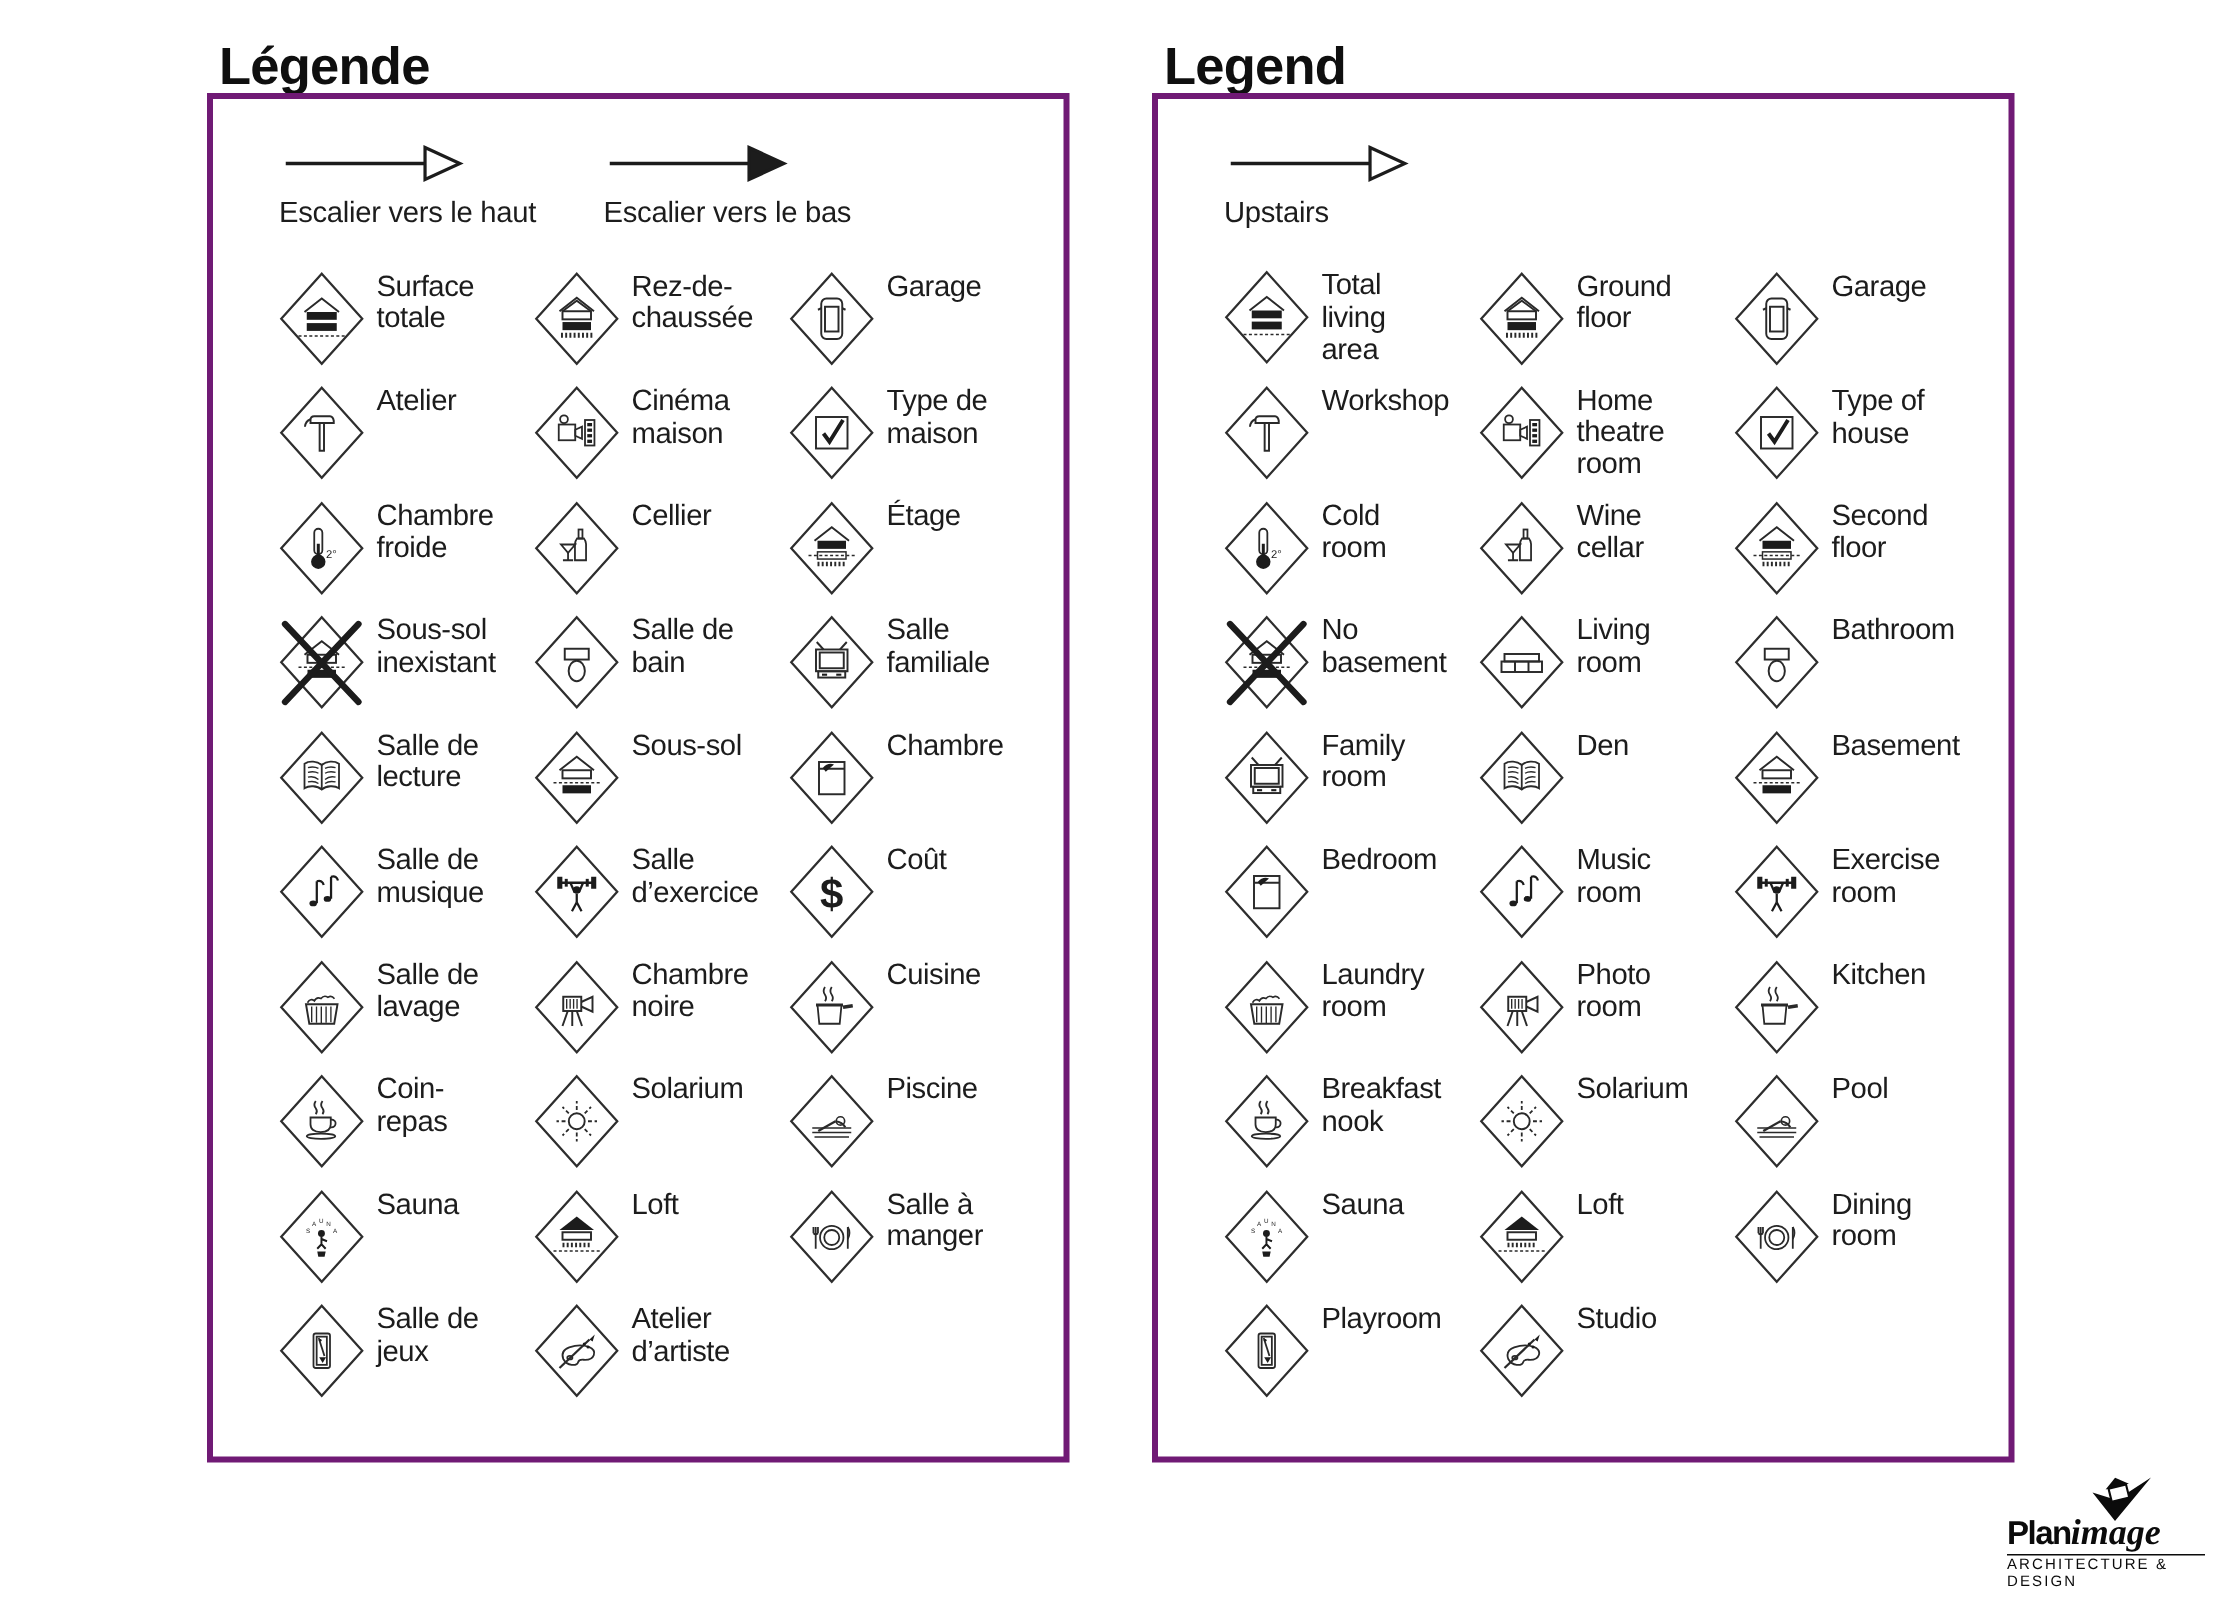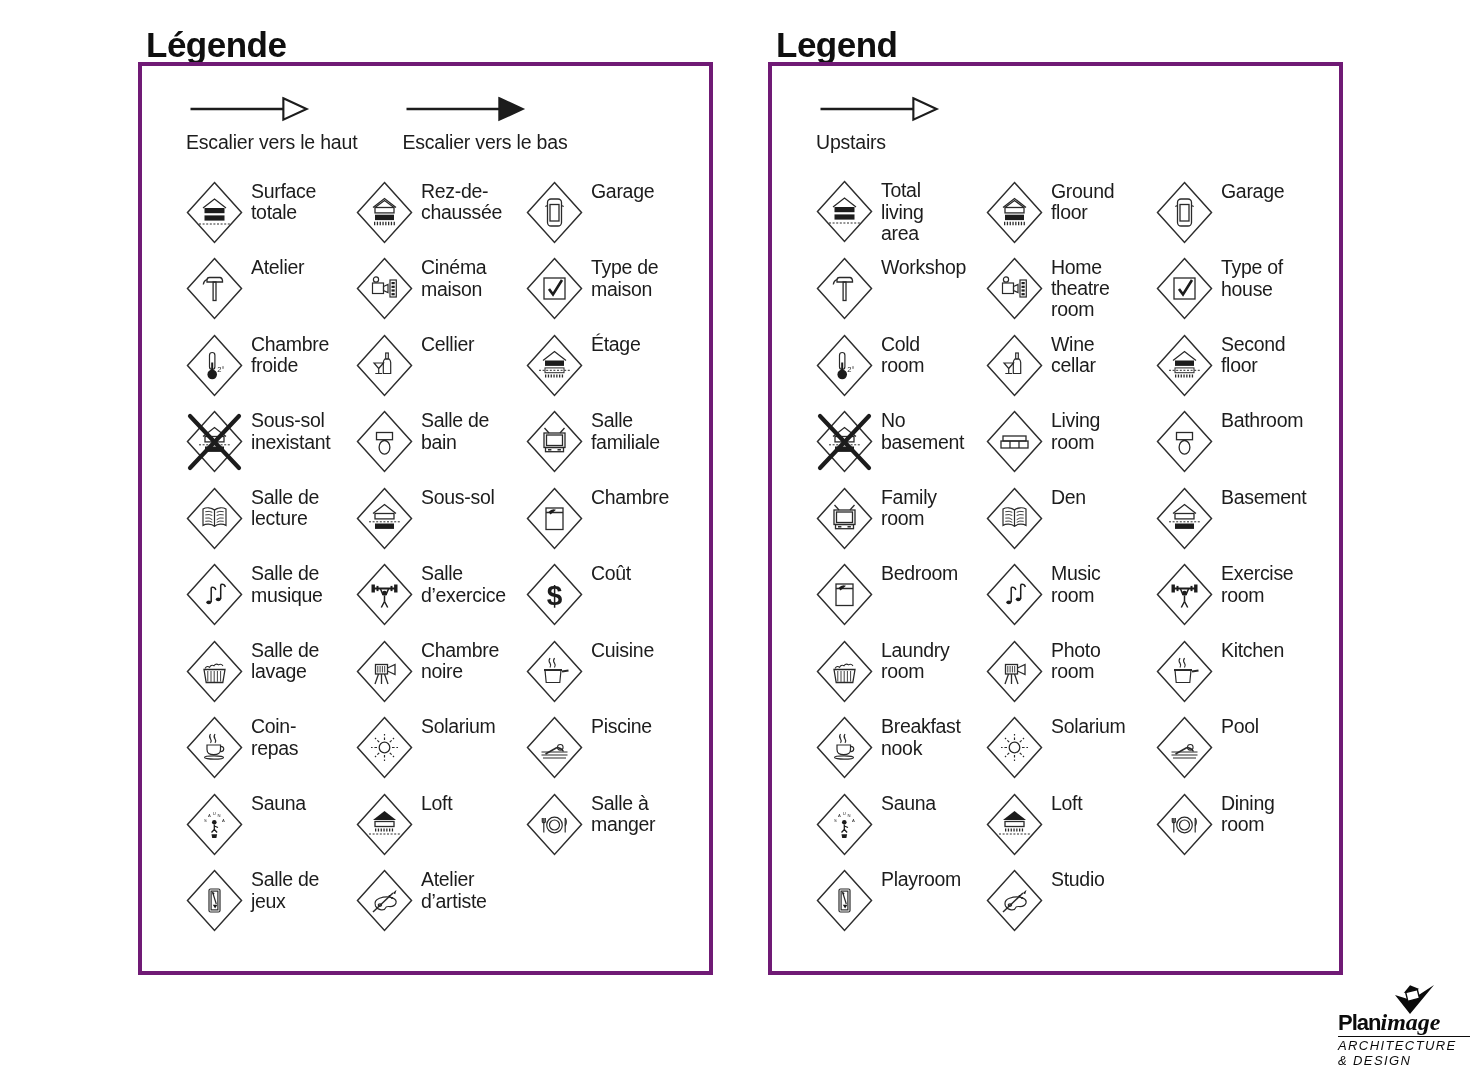--- a/index.html
+++ b/index.html
@@ -24,22 +24,22 @@
   .item{display:flex;align-items:flex-start;gap:8px;}
   .item svg.diamond{width:57px;height:63px;flex:none;}
   .item .label{font-size:19.5px;line-height:1.1;letter-spacing:-0.3px;white-space:pre-line;}
 
   .logo{position:absolute;left:1338px;top:984px;width:132px;}
   .logo-house{width:46px;height:32px;display:block;margin:0 auto -6px 52px;}
   .logo-text{line-height:1;white-space:nowrap;}
   .logo-plan{font-weight:900;font-size:22px;letter-spacing:-1px;color:#0b0b0b;}
   .logo-image{font-family:"Liberation Serif",serif;font-style:italic;font-weight:bold;
               font-size:24px;color:#0b0b0b;}
-  .logo-sub{font-size:13px;letter-spacing:1.4px;margin-top:2px;color:#0b0b0b;
-            border-top:1px solid #0b0b0b;display:inline-block;padding-top:1px;font-style:italic;}
+  .logo-sub{font-size:10px;letter-spacing:1.4px;margin-top:2px;color:#0b0b0b;
+            border-top:1px solid #0b0b0b;display:inline-block;padding-top:1px;}
   .hidden-defs{position:absolute;width:0;height:0;overflow:hidden;}
 </style>
 </head>
 <body>
 
 <svg class="hidden-defs" aria-hidden="true">
 <defs>
   <symbol id="total-area-icon" viewBox="0 0 32 32">
     <path d="M4.5 11.5 L16 2.5 L27.5 11.5" stroke="#2a2a2a" stroke-width="1.3" fill="none"></path>
     <rect x="6" y="11.5" width="20" height="5.2" fill="#1c1c1c"></rect>

